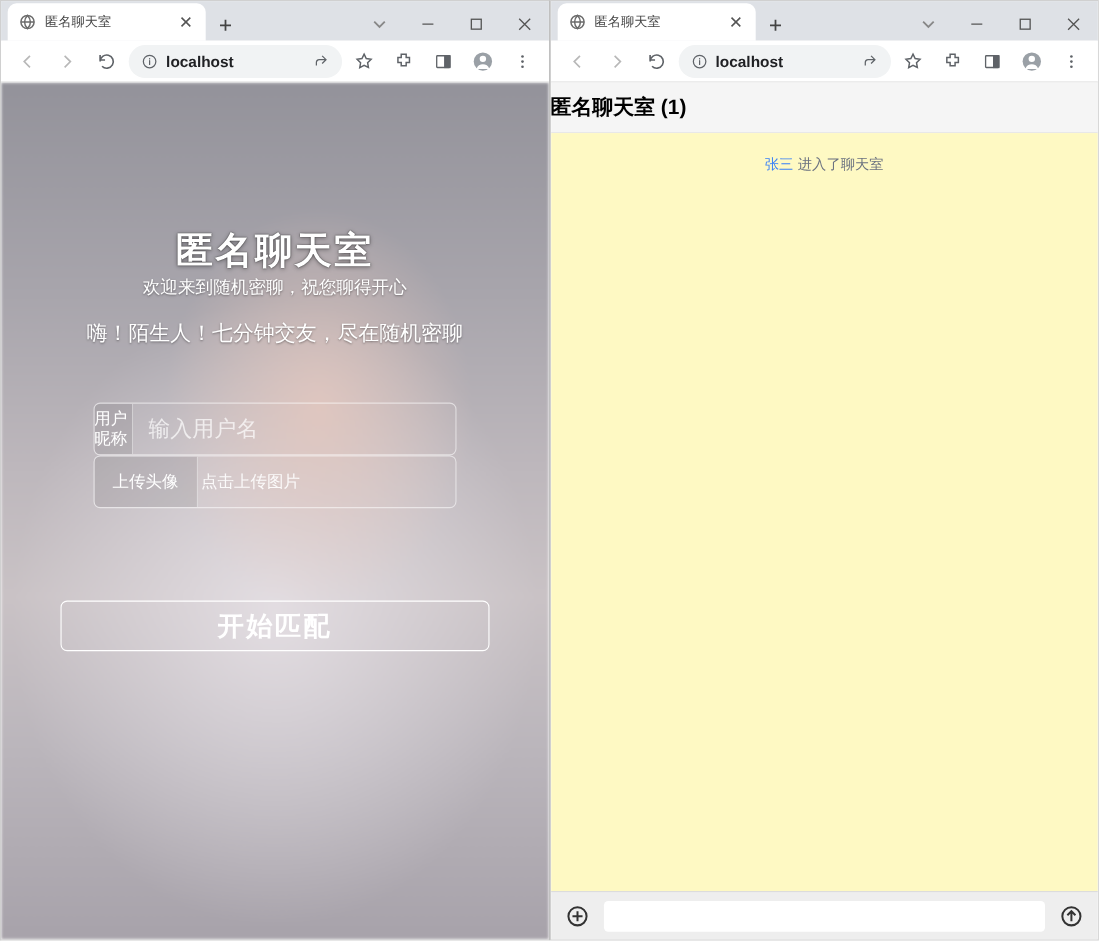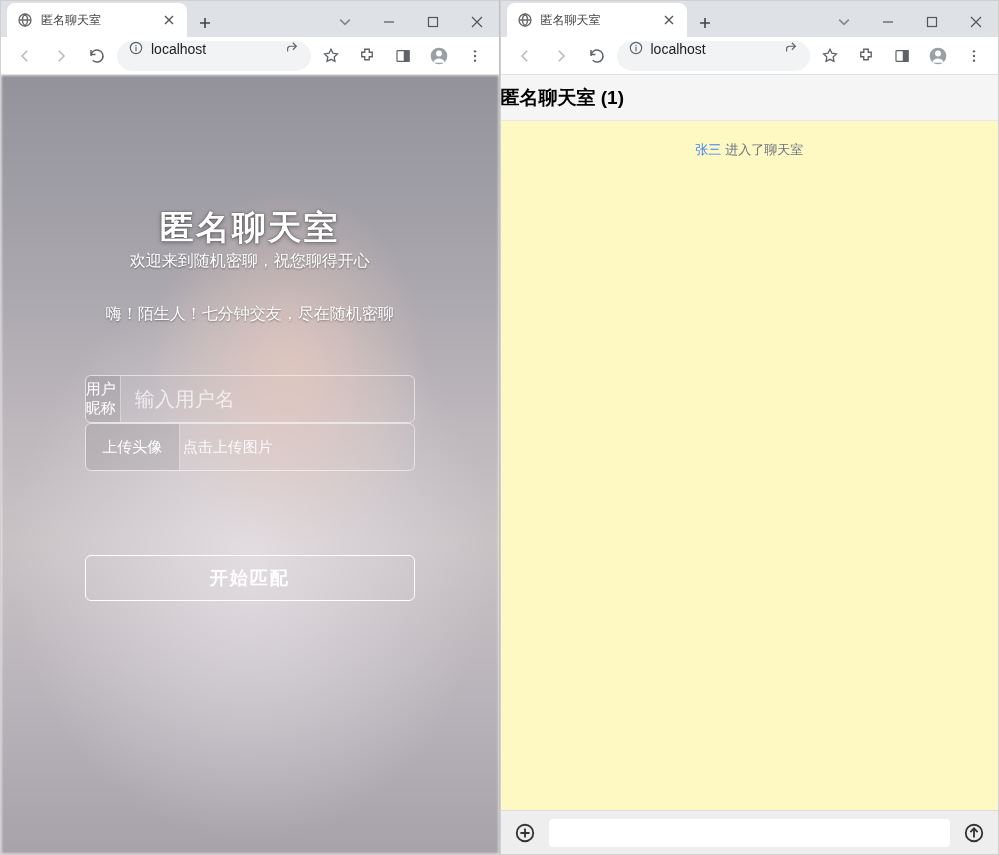--- a/index.html
+++ b/index.html
@@ -17,45 +17,45 @@
 .tab-favicon { width: 16px; height: 16px; display:flex; align-items:center; justify-content:center; }
 .tab-favicon svg { width:16px; height:16px; }
 .tab-title { flex: 1; }
 .tab-close { width: 16px; height: 16px; display:flex; align-items:center; justify-content:center; color:#555; }
 .tab-close svg { width:10px;height:10px; }
 .newtab { width: 28px; height: 28px; display:flex; align-items:center; justify-content:center; color:#555; margin-left: 4px; }
 
 .toolbar { height: 38px; background:#fff; border-bottom:1px solid #e0e0e0; display:flex; align-items:center; padding:0 8px; gap:4px; }
 .tool-btn { width: 32px; height: 32px; display:flex; align-items:center; justify-content:center; color:#5f6368; border-radius:50%; }
 .tool-btn.disabled { color:#b8b8b8; }
-.addrbar { flex:1; height:30px; background:#f1f3f4; border-radius:15px; display:flex; padding:0 12px; gap:8px; font-size:14px; color:#5f6368; }
+.addrbar { flex:1; height:30px; background:#f1f3f4; border-radius:15px; display:flex; align-items:center; padding:0 12px; gap:8px; font-size:14px; color:#5f6368;font-weight:bold; }
 .addrbar-icon { width:14px; height:14px; display:flex; align-items:center; justify-content:center; }
 .addr-text { flex:1; color:#202124; }
 
 .content { flex:1; position:relative; overflow:hidden; }
 
 
 .login-bg { position:absolute; inset:0;
   background:
     radial-gradient(ellipse 200px 260px at 58% 38%, rgba(230,200,190,0.8), rgba(200,195,200,0.0) 70%),
     radial-gradient(ellipse 320px 380px at 50% 62%, rgba(235,230,235,0.75), rgba(180,180,195,0.0) 75%),
     linear-gradient(180deg, #93929a 0%, #a8a5ac 25%, #bdb7bc 45%, #c9c2c5 60%, #bab5bb 78%, #a7a2aa 100%);
   filter: blur(1.5px);
 }
 .login-inner { position:absolute; inset:0; display:flex; flex-direction:column; align-items:center; color:#fff; padding-top:130px; }
 .login-title { font-size:34px; font-weight:700; text-shadow:0 1px 4px rgba(0,0,0,0.4), 0 0 1px #000; letter-spacing:2px; }
 .login-sub1 { font-size:16px; text-shadow:0 1px 2px rgba(0,0,0,0.4); }
-.login-sub2 { margin-top:32px; font-size:16px; text-shadow:0 1px 2px rgba(0,0,0,0.4); }
+.login-sub2 { margin-top:18px; font-size:19px; text-shadow:0 1px 2px rgba(0,0,0,0.4); }
 .form-area { margin-top:50px; width:330px; display:flex; flex-direction:column; gap:0; }
 .input-group { display:flex; height:48px; border:1px solid rgba(255,255,255,0.55); border-radius:6px; overflow:hidden; }
 .input-label { width:94px; display:flex; align-items:center; justify-content:center; font-size:15px; color:#fff; border-right:1px solid rgba(255,255,255,0.45); background:rgba(0,0,0,0.08); }
 .input-field { flex:1; background:transparent; border:none; outline:none; padding:0 14px; font-size:20px; color:#737373; }
 .input-field::placeholder { color:rgba(255,255,255,0.7); }
 .upload-text { flex:1; display:flex; align-items:center; padding:0 3px; font-size:15px; color:rgba(255,255,255,0.9); }
-.start-btn { margin-top:84px; width:330px; height:46px; border:1.5px solid #fff; border-radius:6px; background:transparent; color:#fff; font-size:18px; font-weight:600; display:flex; align-items:center; justify-content:center; letter-spacing:2px; }
+.start-btn { margin-top:84px; width:390px; height:46px; border:1.5px solid #fff; border-radius:6px; background:transparent; color:#fff; font-size:24px; font-weight:600; display:flex; align-items:center; justify-content:center; letter-spacing:2px; }
 
 
 .chat-header { height:46px; background:#f5f5f5; display:flex; align-items:center; border-bottom:1px solid #e8e8e8; }
 .chat-header-title { font-size:19px; font-weight:700; color:#000; }
 .chat-body { flex:1; background:#fef9c3; padding-top:20px; }
 .join-row { display:flex; justify-content:center; font-size:13px; }
 .join-name { color:#3b82f6; }
 .join-text { color:#6b7280; margin-left:4px; }
 .chat-footer { height:44px; background:#eeeeee; display:flex; align-items:center; padding:0 10px; gap:10px; border-top:1px solid #dcdcdc; }
 .msg-input { flex:1; height:28px; background:#fff; border:none; border-radius:4px; padding:0 10px; font-size:14px; outline:none; }

